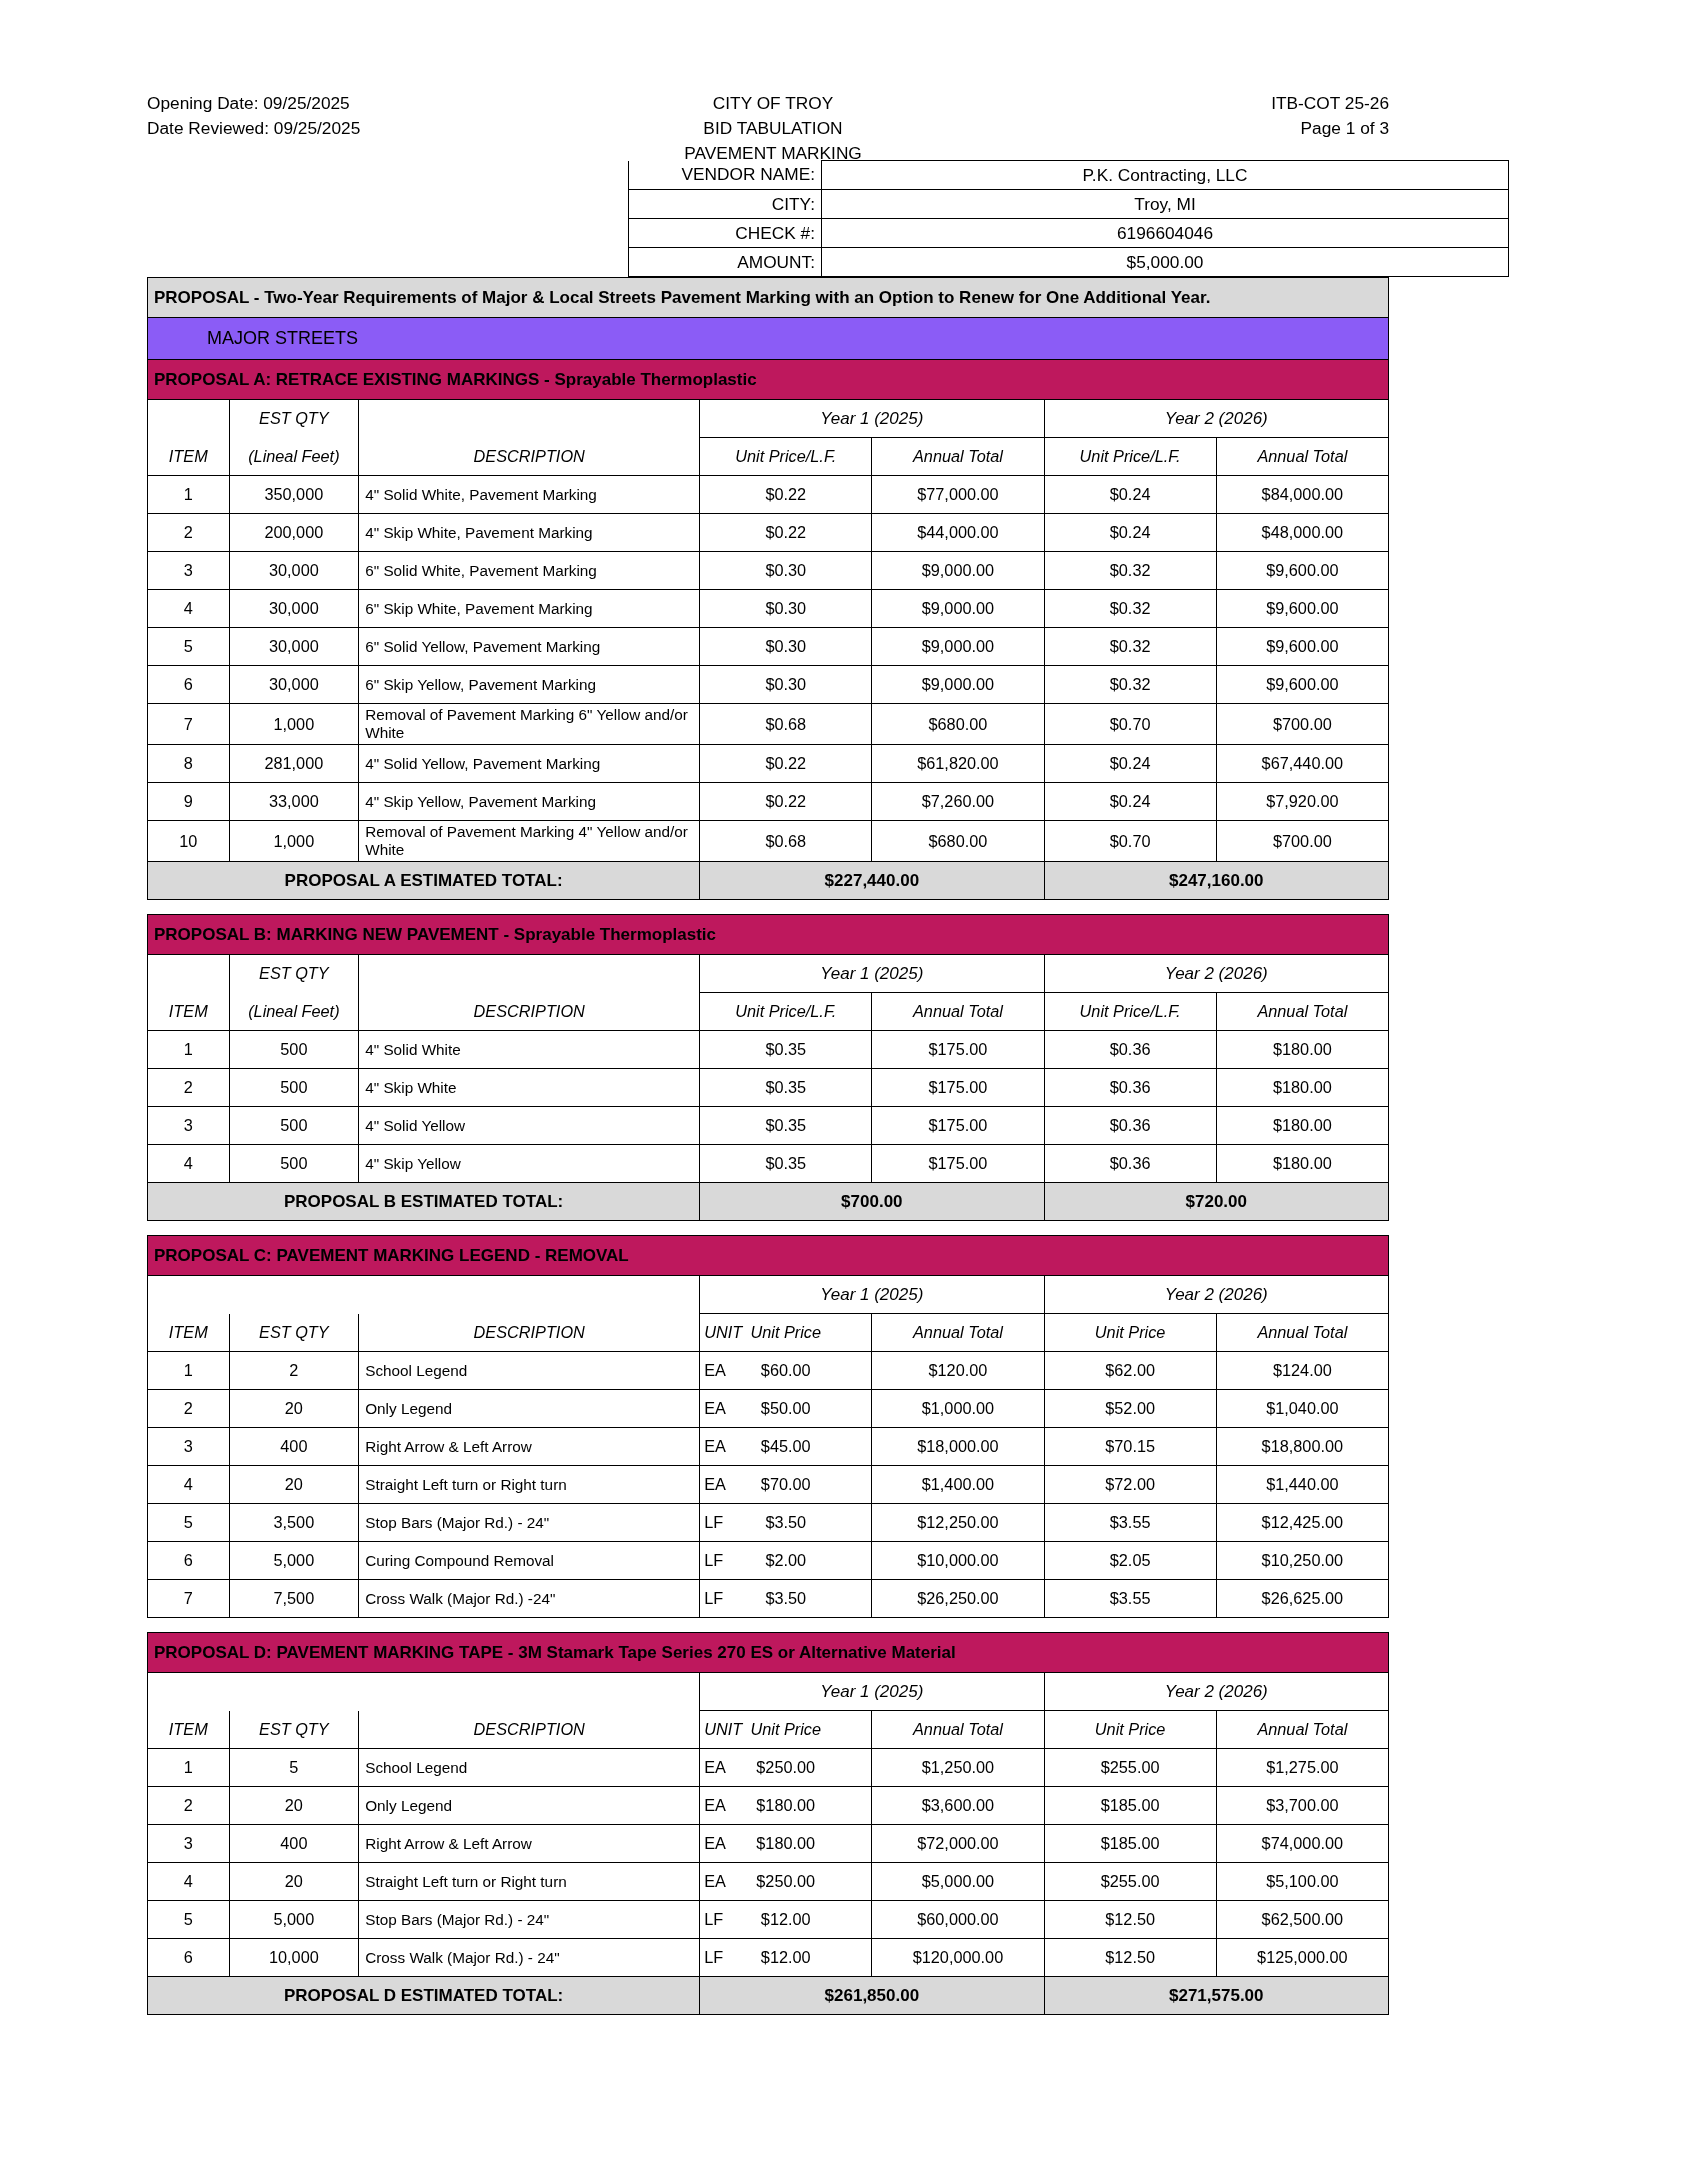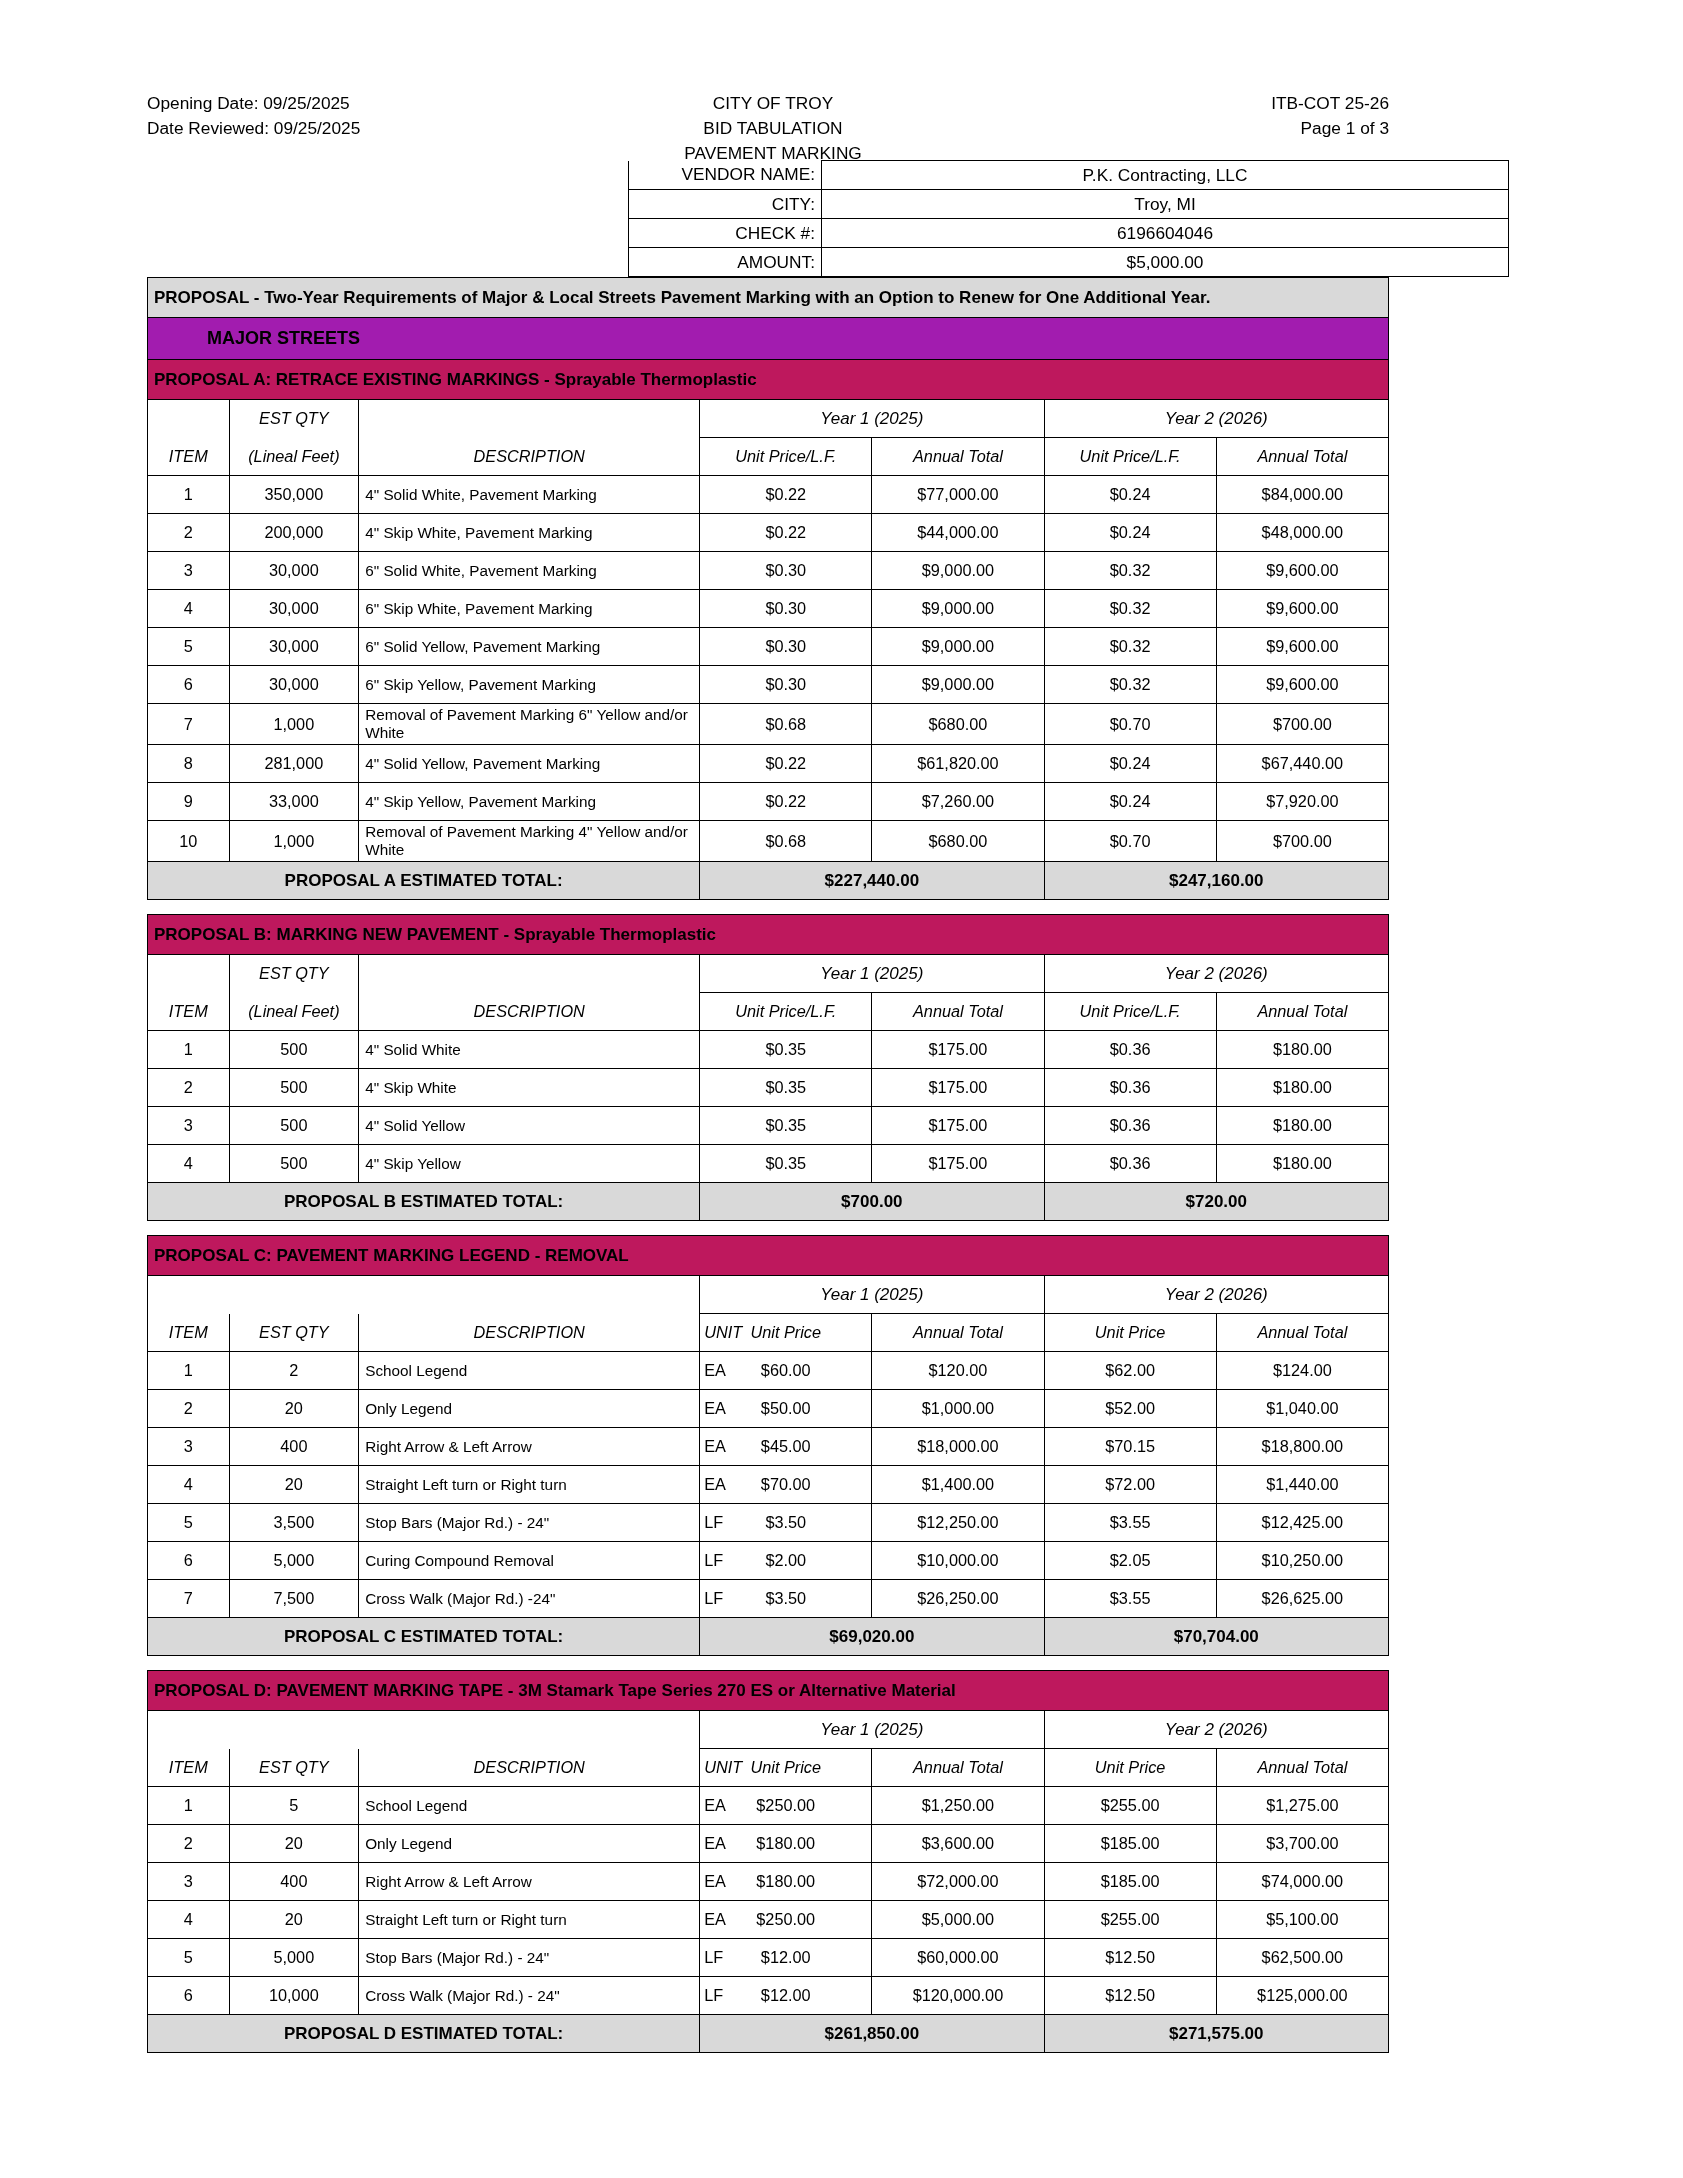--- a/index.html
+++ b/index.html
@@ -75,22 +75,22 @@
   }
   .banner {
     font-weight: bold;
     font-size: 17px;
     background: #d9d9d9;
     padding: 3px 6px !important;
     line-height: 1.25;
     text-align: left;
   }
   .banner-blue {
-    background: #a21caf;
-    font-weight: bold;
+    background: #8b5cf6;
+    font-weight: normal;
     font-size: 18px;
     padding: 4px 6px 4px 59px !important;
     text-align: left;
   }
   .banner-lightblue {
     background: #be185d;
     font-weight: bold;
     font-size: 17px;
     padding: 3px 6px !important;
     text-align: left;
@@ -459,25 +459,20 @@
     <tr>
       <td class="c small-item">7</td>
       <td class="c small-item">7,500</td>
       <td class="desc">Cross Walk (Major Rd.) -24"</td>
       <td class="c small-item">LF</td>
       <td class="money">$3.50</td>
       <td class="money">$26,250.00</td>
       <td class="money">$3.55</td>
       <td class="money">$26,625.00</td>
     </tr>
-    <tr class="totrow">
-      <td class="totlabel" colspan="4">PROPOSAL C ESTIMATED TOTAL:</td>
-      <td colspan="2">$69,020.00</td>
-      <td colspan="2">$70,704.00</td>
-    </tr>
 
     <tr>
           <td class="blank" colspan="8"></td>
         </tr>
 
     <tr>
       <td class="banner-lightblue" colspan="8">PROPOSAL D:  PAVEMENT MARKING TAPE - 3M Stamark Tape Series 270 ES or Alternative Material</td>
     </tr>
     <tr>
       <td class="nb-bottom" colspan="4"></td>

